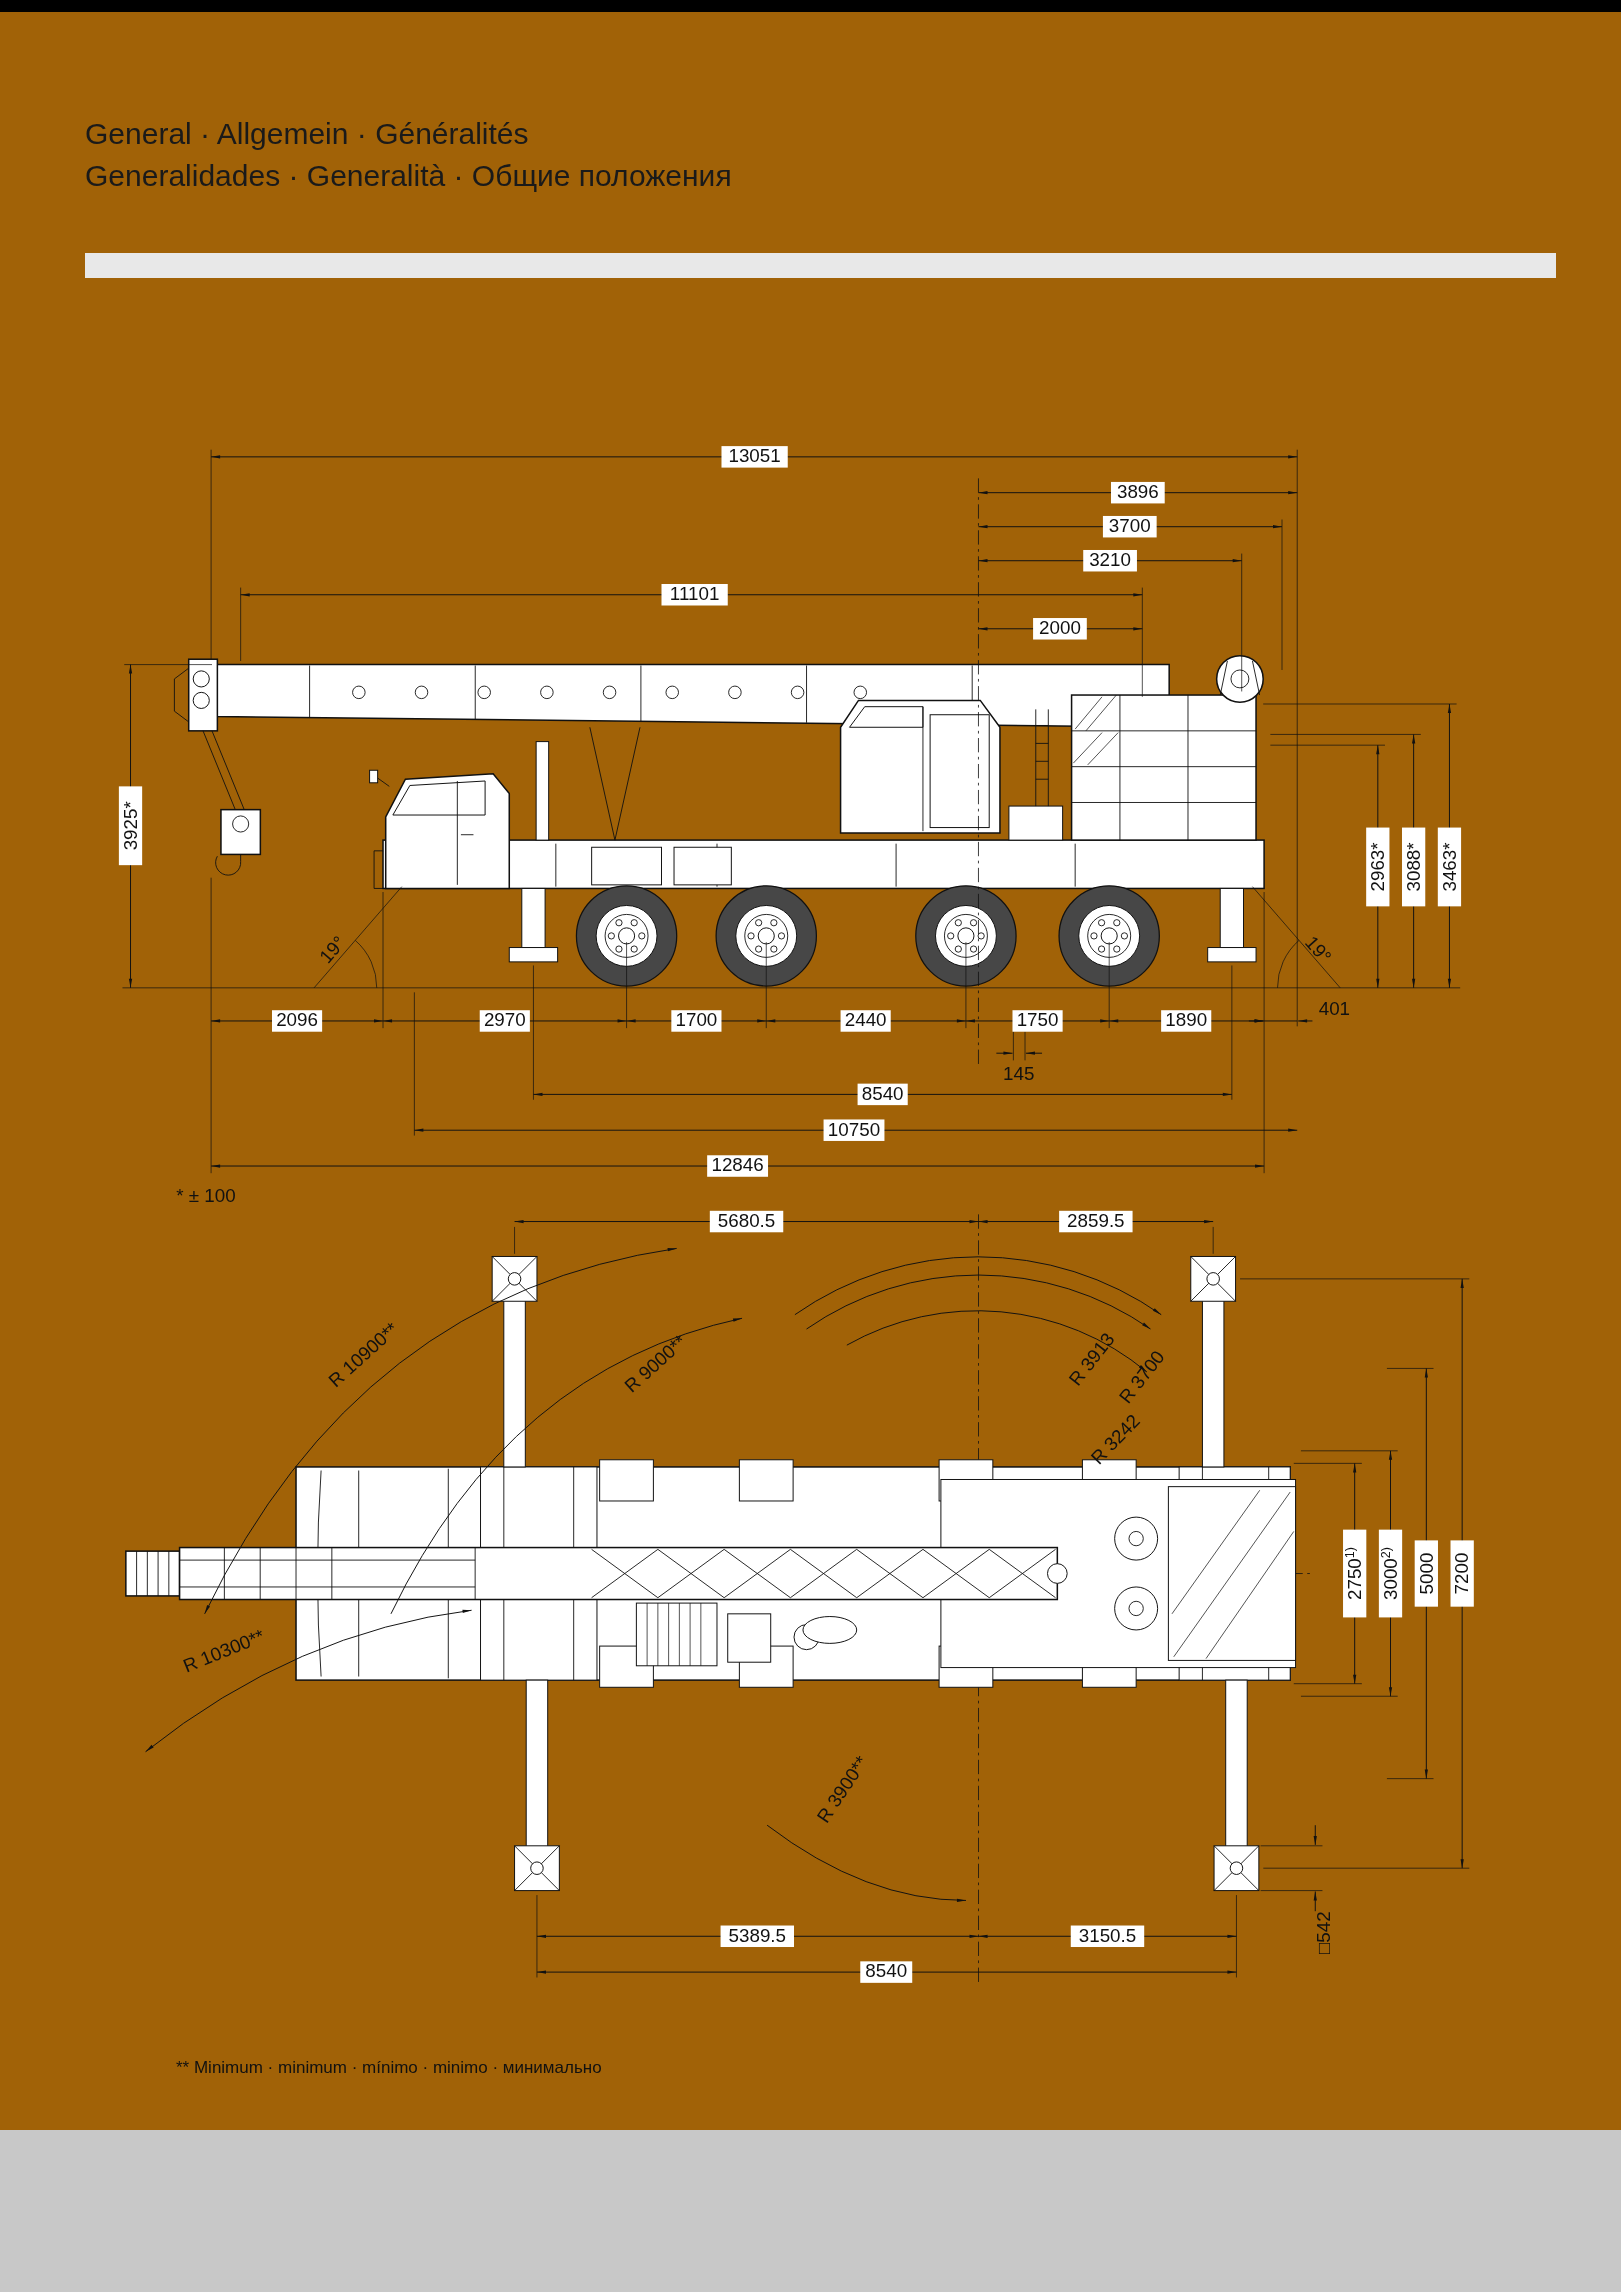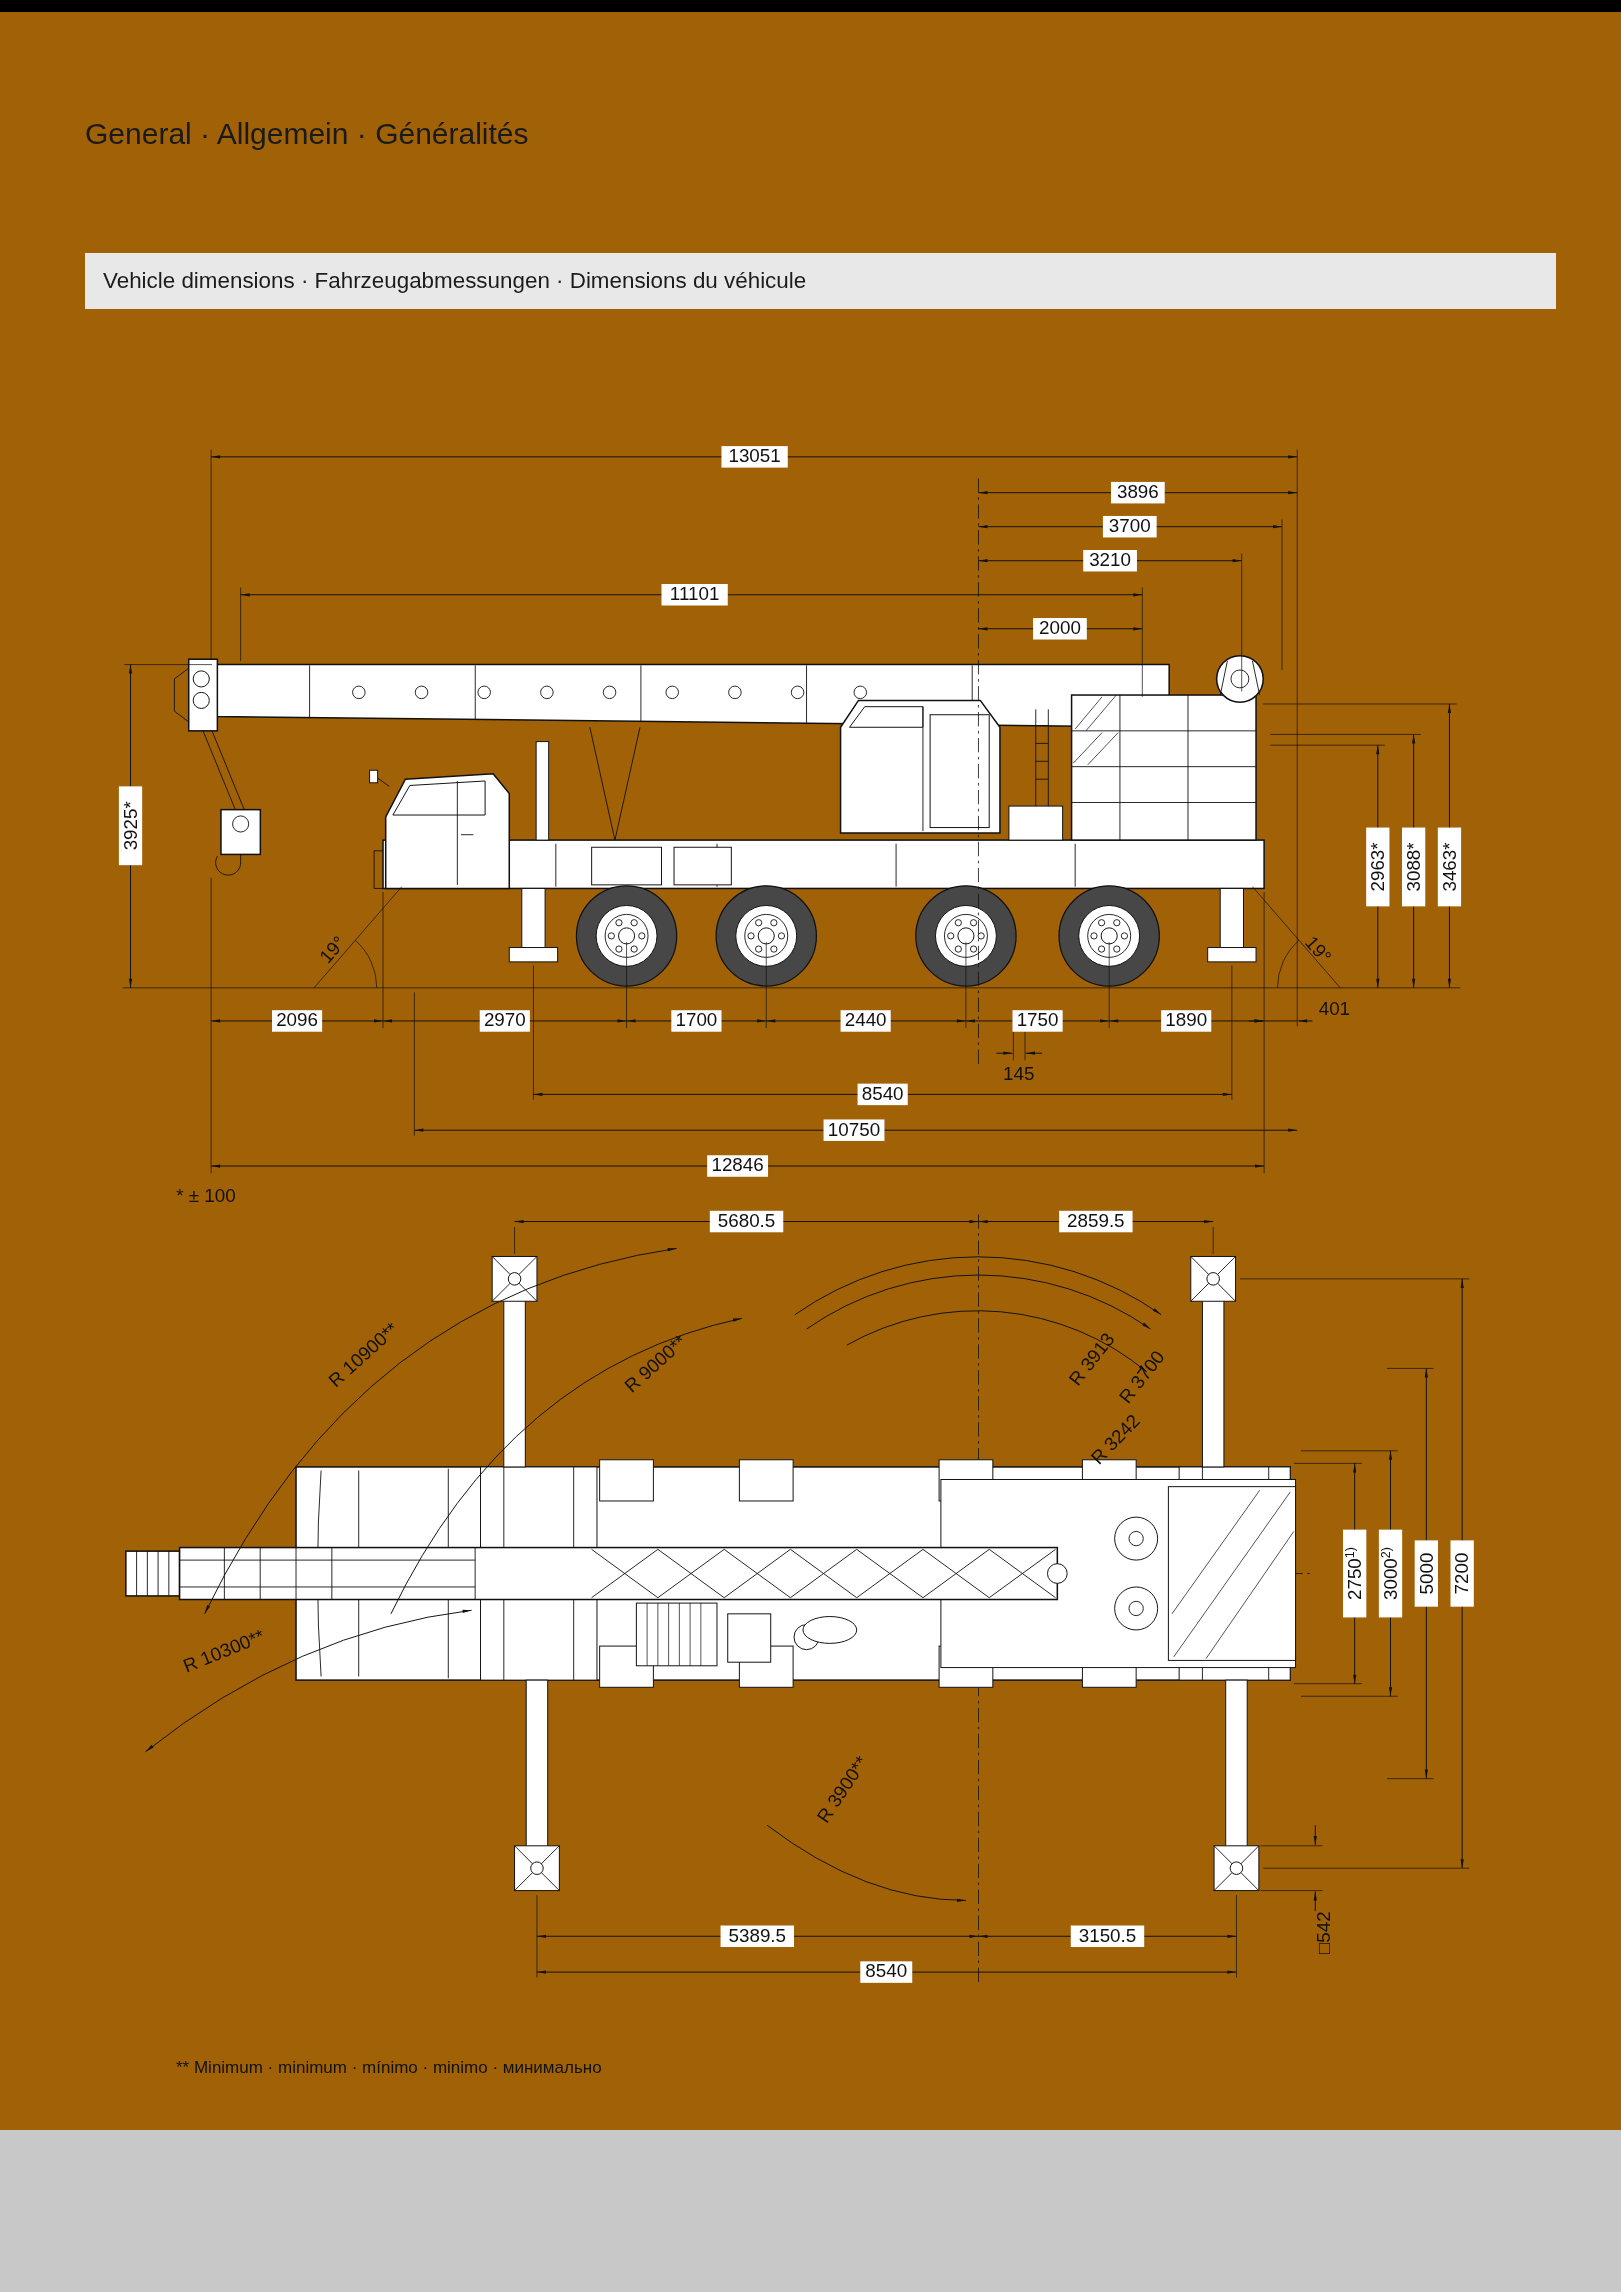--- a/index.html
+++ b/index.html
@@ -29,24 +29,24 @@
 </style>
 </head>
 <body>
 
 <div id="page">
 
   <div id="topbar"></div>
 
   <div id="title">
     <div>General · Allgemein · Généralités</div>
+    <div>Generalidades · Generalità · Общие положения</div>
   </div>
 
   <div id="banner">
-    <div>Vehicle dimensions · Fahrzeugabmessungen · Dimensions du véhicule</div>
   </div>
 
   <svg style="left:90px;top:430px;" width="1451" height="779" viewBox="0 0 1620 870">
     <defs>
       <marker id="aS" viewBox="0 0 12 12" refX="11" refY="6" markerWidth="11" markerHeight="11" orient="auto-start-reverse">
         <path d="M1,4.2 L11,6 L1,7.8 Z" fill="#111"></path>
       </marker>
       <g id="whl">
         <circle class="tire" r="56"></circle>
           <circle class="o2" r="34"></circle>

